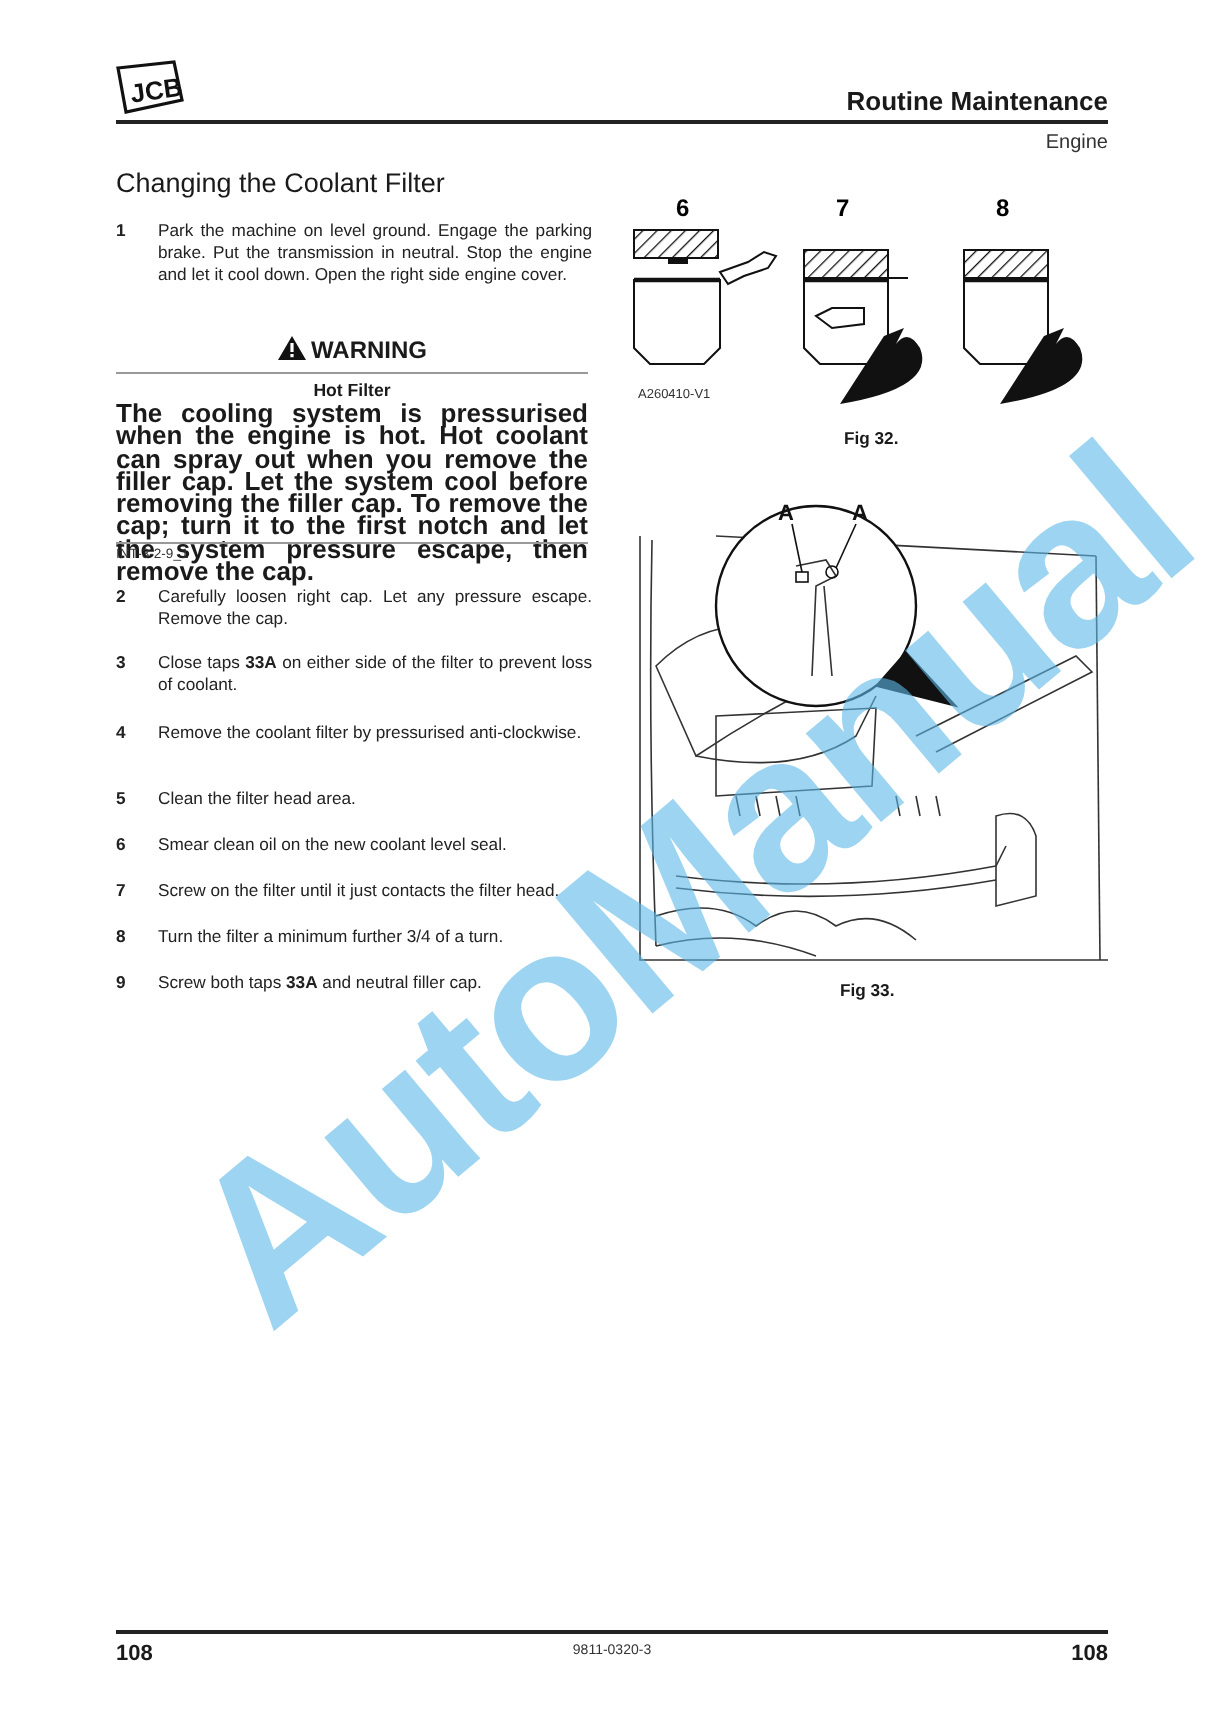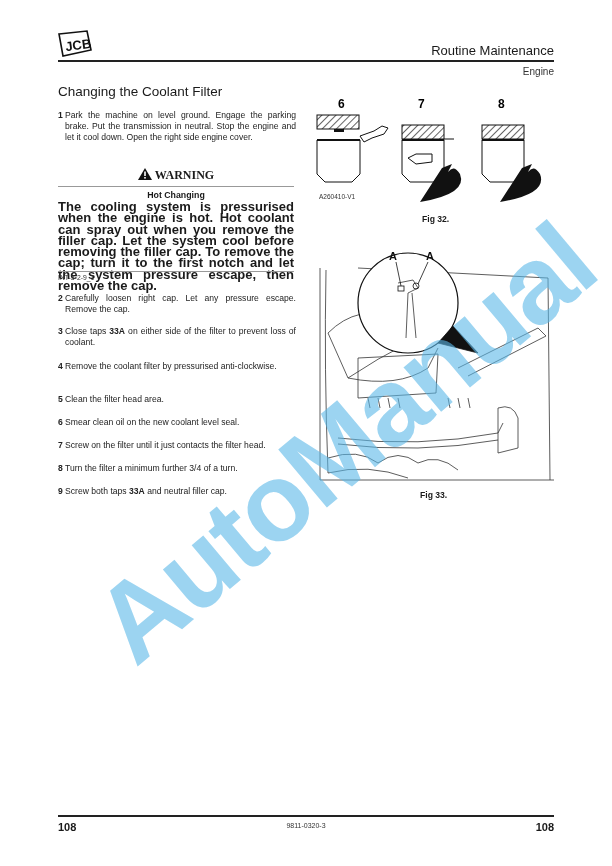--- a/index.html
+++ b/index.html
@@ -1,27 +1,27 @@
 <!DOCTYPE html>
 <html><head>
 <meta charset="utf-8">
 <style>
   html, body { margin:0; padding:0; background:#ffffff; }
   body { width:612px; height:866px; position:relative; overflow:hidden; font-family:"Liberation Sans", sans-serif; color:#1a1a1a; }
   .abs { position:absolute; }
   .logo { left:57px; top:30px; width:36px; height:28px; }
-  .hdr-title { right:58px; top:43px; font-size:13px; font-weight:normal; }
+  .hdr-title { right:58px; top:43px; font-size:13px; font-weight:bold; }
   .hdr-rule { left:58px; top:60px; width:496px; height:1.5px; background:#222; }
   .hdr-sub { right:58px; top:66px; font-size:10px; color:#333; }
   .sec-title { left:58px; top:84px; font-size:13.5px; font-weight:normal; }
   .step { position:absolute; left:58px; width:238px; font-size:8.6px; line-height:11.2px; color:#222; }
   .step .num { position:absolute; left:0; top:0; font-weight:bold; }
-  .step .txt { display:block; margin-left:7px; text-align:justify; }
+  .step .txt { display:block; margin-left:21px; text-align:justify; }
   .step b { font-weight:bold; }
-  .warn-head { left:58px; top:168px; width:236px; text-align:center; font-size:12px; font-weight:bold;font-family:Liberation Serif, serif; }
+  .warn-head { left:58px; top:168px; width:236px; text-align:center; font-size:12px; font-weight:bold; }
   .warn-rule1 { left:58px; top:186px; width:236px; height:1px; background:#999; }
   .warn-sub { left:58px; top:190px; width:236px; text-align:center; font-size:8.8px; font-weight:bold; }
   .warn-body { left:58px; top:201px; width:236px; font-size:13px; line-height:11.3px; font-weight:bold; text-align:justify; }
   .warn-rule2 { left:58px; top:271px; width:236px; height:1px; background:#999; }
   .warn-code { left:58px; top:274px; font-size:6.8px; color:#333; }
   .fig32 { left:312px; top:96px; width:250px; height:110px; }
   .fig-label { font-size:8.6px; font-weight:bold; }
   .fig33 { left:318px; top:248px; width:236px; height:236px; }
   .foot-rule { left:58px; top:815px; width:496px; height:1.5px; background:#222; }
   .foot-l { left:58px; top:821px; font-size:11px; font-weight:bold; }
@@ -50,21 +50,21 @@
 </div>
 
 <div class="abs warn-head">
   <svg width="14" height="12" viewBox="0 0 14 12" style="vertical-align:-1px;margin-right:3px;">
     <path d="M7 0 L14 12 L0 12 Z" fill="#111"></path>
     <rect x="6.2" y="3.5" width="1.6" height="4.5" fill="#fff"></rect>
     <rect x="6.2" y="9" width="1.6" height="1.6" fill="#fff"></rect>
   </svg><span>WARNING</span>
 </div>
 <div class="abs warn-rule1"></div>
-<div class="abs warn-sub">Hot Changing</div>
+<div class="abs warn-sub">Hot Filter</div>
 <div class="abs warn-body">The cooling system is pressurised when the engine is hot. Hot coolant can spray out when you remove the filler cap. Let the system cool before removing the filler cap. To remove the cap; turn it to the first notch and let the system pressure escape, then remove the cap.</div>
 <div class="abs warn-rule2"></div>
 <div class="abs warn-code">INT-3-2-9_1</div>
 
 <div class="step" style="top:293px;">
   <span class="num">2</span>
   <span class="txt">Carefully loosen right cap. Let any pressure escape. Remove the cap.</span>
 </div>
 <div class="step" style="top:326px;">
   <span class="num">3</span>

